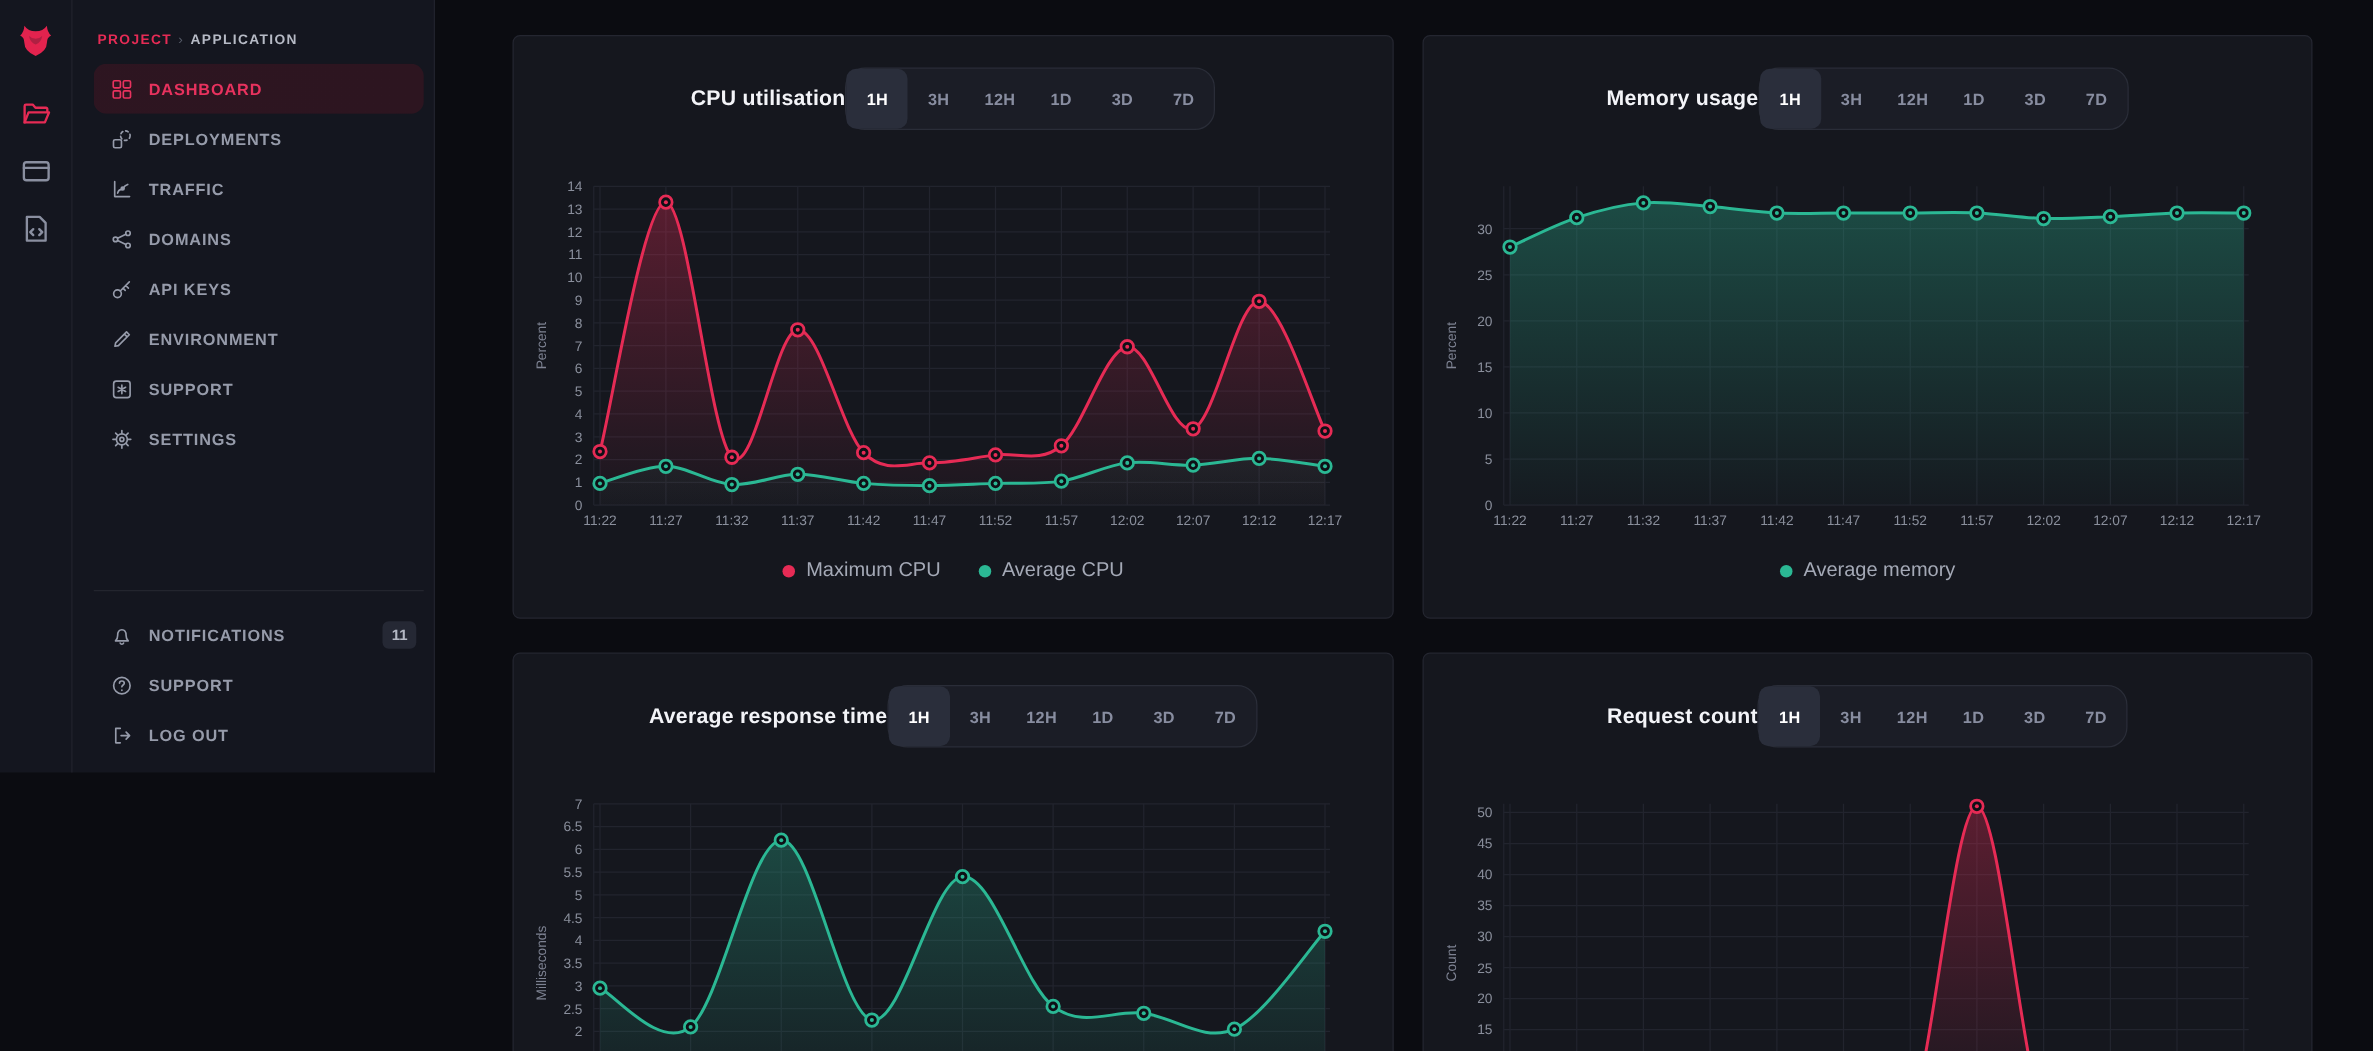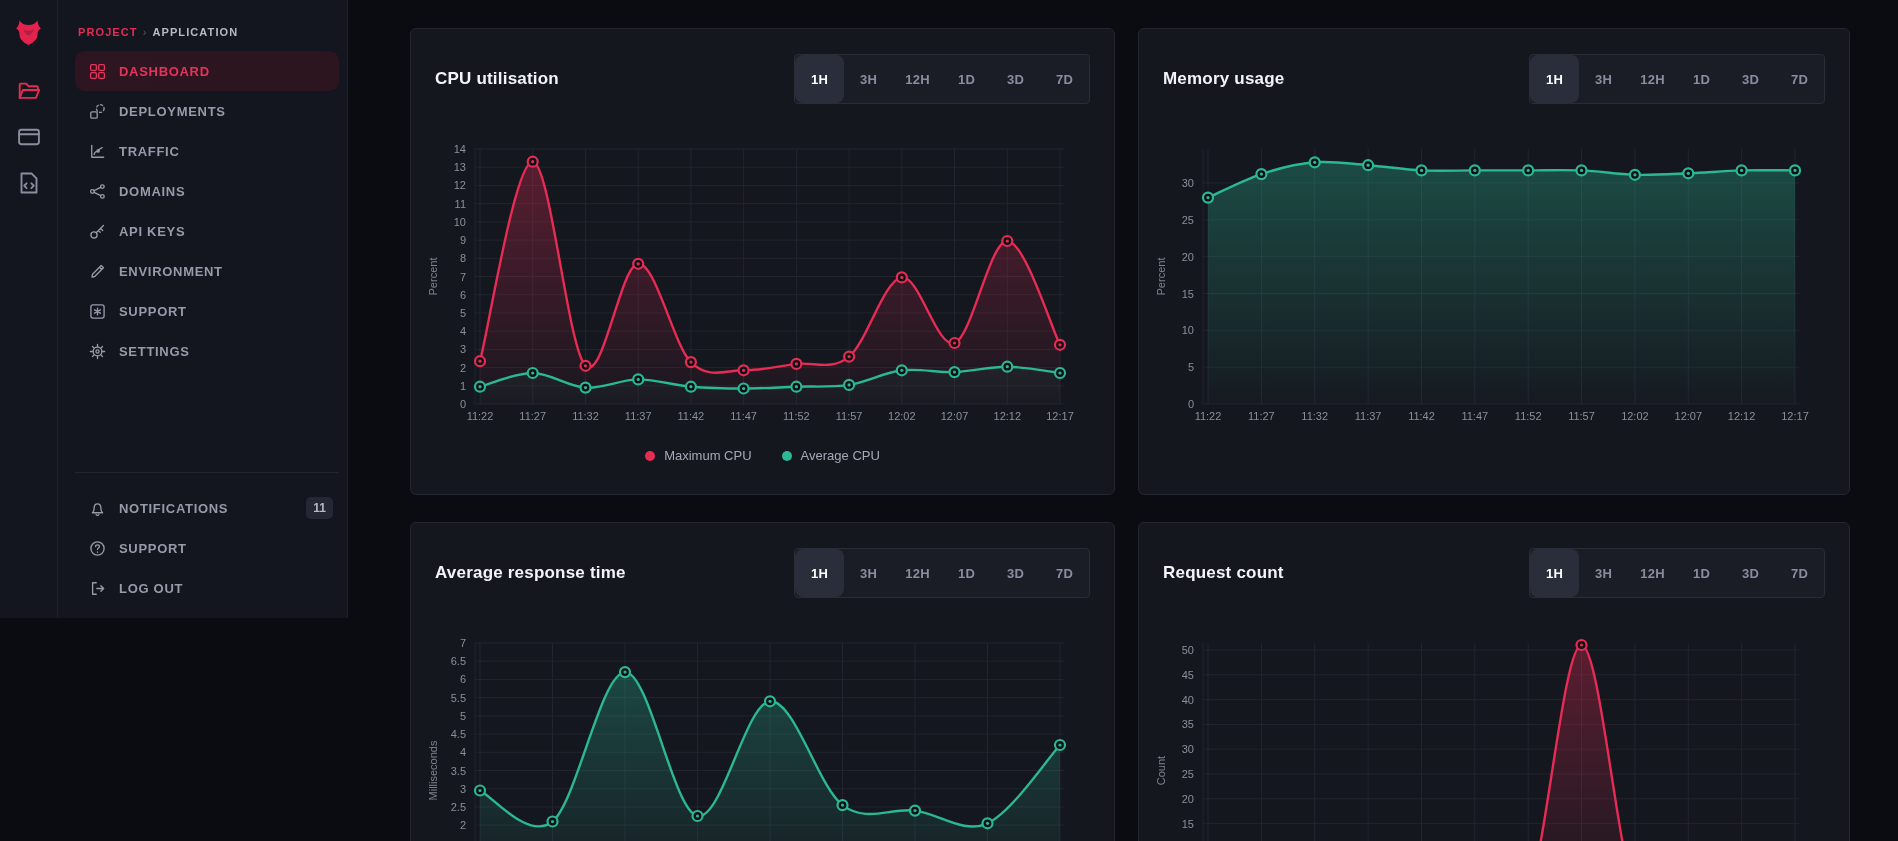--- a/index.html
+++ b/index.html
@@ -34,33 +34,33 @@
   .sidebar-footer { margin:auto 8px 0 17px; border-top:1px solid #23252e; padding:15px 0 10px; }
   .sidebar-footer .nav-item { margin:0; padding-right:6px; }
   .badge { margin-left:auto; background:#252834; color:#b4b8c4; font-size:12px; font-weight:bold;
            padding:4px 7px; border-radius:5px; letter-spacing:0; }
 
   
   .main { flex:1; padding:28px 48px 0 62px; display:grid;
           grid-template-columns:705px 712px; gap:27px 23px; grid-auto-rows:467px;
           background:#0b0c11; }
   .panel { background:#15171e; border:1px solid #242630; border-radius:6px; overflow:hidden; }
-  .panel-header { display:flex; justify-content:space-between; align-items:center;
+  .panel-header { display:flex; justify-content:center; align-items:center;
                   padding:25px 24px 0 24px; height:75px; }
   .panel-title { font-size:17px; font-weight:bold; color:#f3f4f8; letter-spacing:.2px; }
-  .range-group { display:flex; background:#1b1d26; border:1px solid #2a2d38; border-radius:4px; }
+  .range-group { display:flex; background:#1b1d26; border:1px solid #2a2d38; border-radius:16px; }
   .range-btn { width:49px; height:48px; display:flex; align-items:center; justify-content:center;
                font-size:13px; font-weight:bold; color:#888da0; background:transparent;
                border:none; cursor:pointer; font-family:inherit; letter-spacing:.3px; }
   .range-btn.active { background:#2a2e3b; color:#ffffff; border-radius:8px; }
 
   .chart-svg { display:block; margin-top:2px; }
   .chart-svg text { font-family:"Liberation Sans", sans-serif; }
   .legend { display:flex; justify-content:center; gap:30px; margin-top:12px; }
-  .legend-item { display:flex; align-items:center; gap:9px; font-size:13px; color:#a4a9b6; }
+  .legend-item { display:flex; align-items:center; gap:9px; font-size:16px; color:#a4a9b6; }
   .legend-dot { width:10px; height:10px; border-radius:50%; flex:none; }
 </style>
 </head>
 <body>
 
 <aside class="sidebar">
   <div class="rail">
     <div class="logo">
       <svg viewBox="0 0 44 44" width="33" height="33">
         <path d="M10 6 Q14 12 22 12 Q30 12 34 6 Q34.5 13 38.5 16.5 Q34 18.5 34 24.5
@@ -400,20 +400,26 @@
         <circle cx="442.5" cy="64.4" r="1.6" fill="#2bb894"></circle>
         <circle cx="495.9" cy="68.8" r="5" fill="#0e1016" stroke="#2bb894" stroke-width="2.2"></circle>
         <circle cx="495.9" cy="68.8" r="1.6" fill="#2bb894"></circle>
         <circle cx="549.3" cy="67.3" r="5" fill="#0e1016" stroke="#2bb894" stroke-width="2.2"></circle>
         <circle cx="549.3" cy="67.3" r="1.6" fill="#2bb894"></circle>
         <circle cx="602.6" cy="64.4" r="5" fill="#0e1016" stroke="#2bb894" stroke-width="2.2"></circle>
         <circle cx="602.6" cy="64.4" r="1.6" fill="#2bb894"></circle>
         <circle cx="656.0" cy="64.4" r="5" fill="#0e1016" stroke="#2bb894" stroke-width="2.2"></circle>
         <circle cx="656.0" cy="64.4" r="1.6" fill="#2bb894"></circle>
       </svg>
+      <div class="legend">
+        <div class="legend-item">
+          <span class="legend-dot" style="background: rgb(43, 184, 148);"></span>
+          <span>Average memory</span>
+        </div>
+      </div>
     </section>
     <section class="panel">
       <div class="panel-header">
         <div class="panel-title">Average response time</div>
         <div class="range-group">
           <button class="range-btn active">1H</button>
           <button class="range-btn">3H</button>
           <button class="range-btn">12H</button>
           <button class="range-btn">1D</button>
           <button class="range-btn">3D</button>

